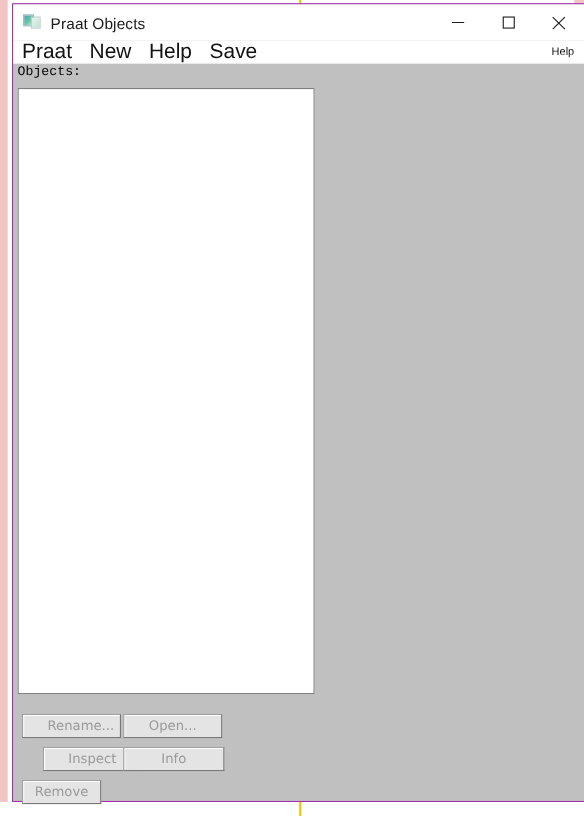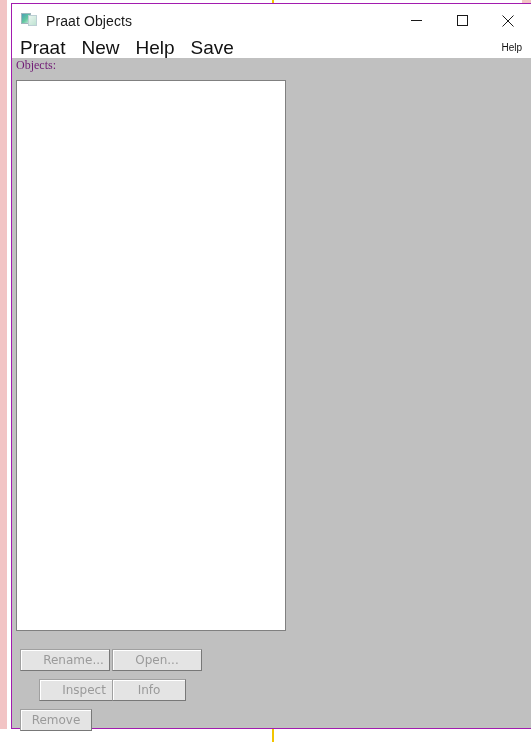--- a/index.html
+++ b/index.html
@@ -148,22 +148,22 @@
     width: 519px;
     height: 670px;
     background: #c0c0c0;
   }
 
   #objects-label {
     position: absolute;
     left: 4px;
     top: 1px;
     font-size: 12px;
-    color: #701a75;
-    font-family: Liberation Serif, serif;
+    color: #000000;
+    font-family: Liberation Mono, monospace;
     line-height: 1;
   }
 
   #objects-list {
     position: absolute;
     left: 4px;
     top: 22px;
     width: 270px;
     height: 551px;
     background: #ffffff;
@@ -193,21 +193,21 @@
     color: #9a9a9a;
     display: flex;
     align-items: center;
     justify-content: center;
     box-shadow: 1px 1px 0 #ffffff inset;
     line-height: 1;
   }
   .btn-rename  { left: 8px;  top: 6px;  width: 90px; padding-left: 17px; }
   .btn-copy    { left: 100px;top: 6px;  width: 90px; }
   .btn-inspect { left: 8px;  top: 36px; width: 90px; margin-left: 19px; }
-  .btn-info    { left: 100px;top: 36px; width: 74px; }
+  .btn-info    { left: 100px;top: 36px; width: 92px; }
   .btn-remove  { left: 8px;  top: 66px; width: 72px; }
 </style>
 </head>
 <body>
 
 <div id="backdrop">
   <div class="pink-strip pink-left"></div>
   <div class="pink-strip pink-right"></div>
   <div class="bottom-white"></div>
   <div class="yellow-line yellow-top"></div>

